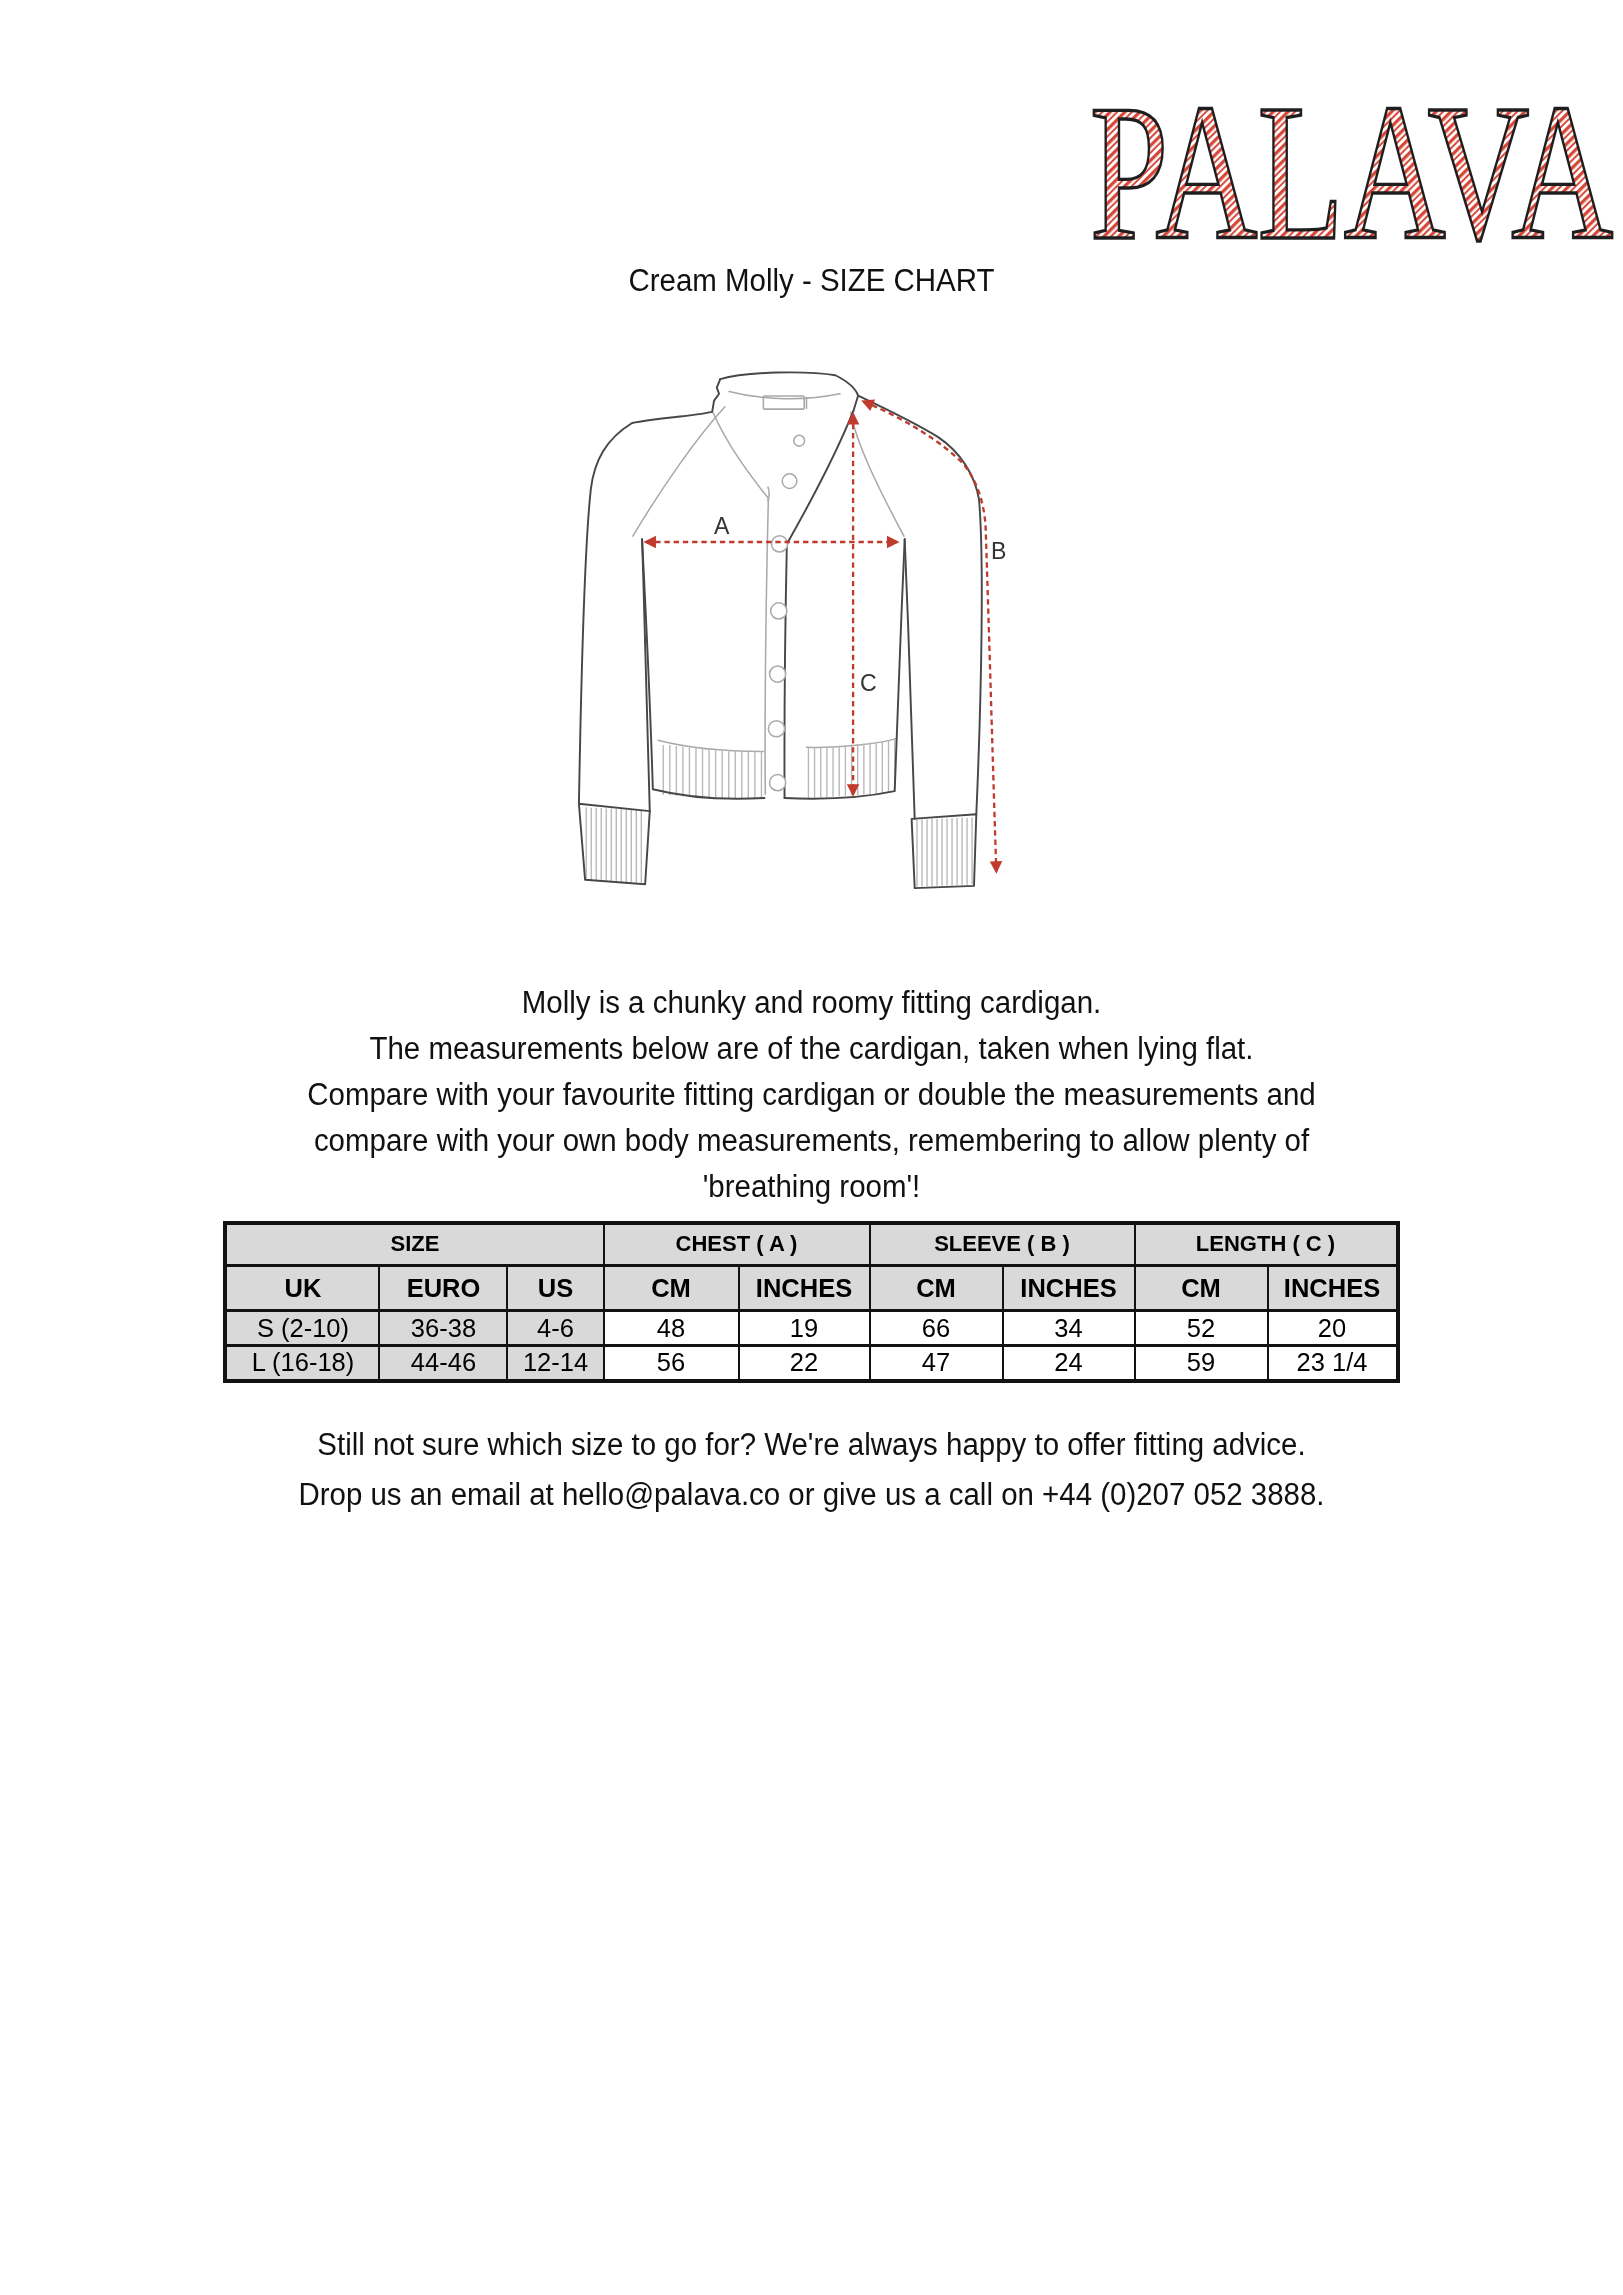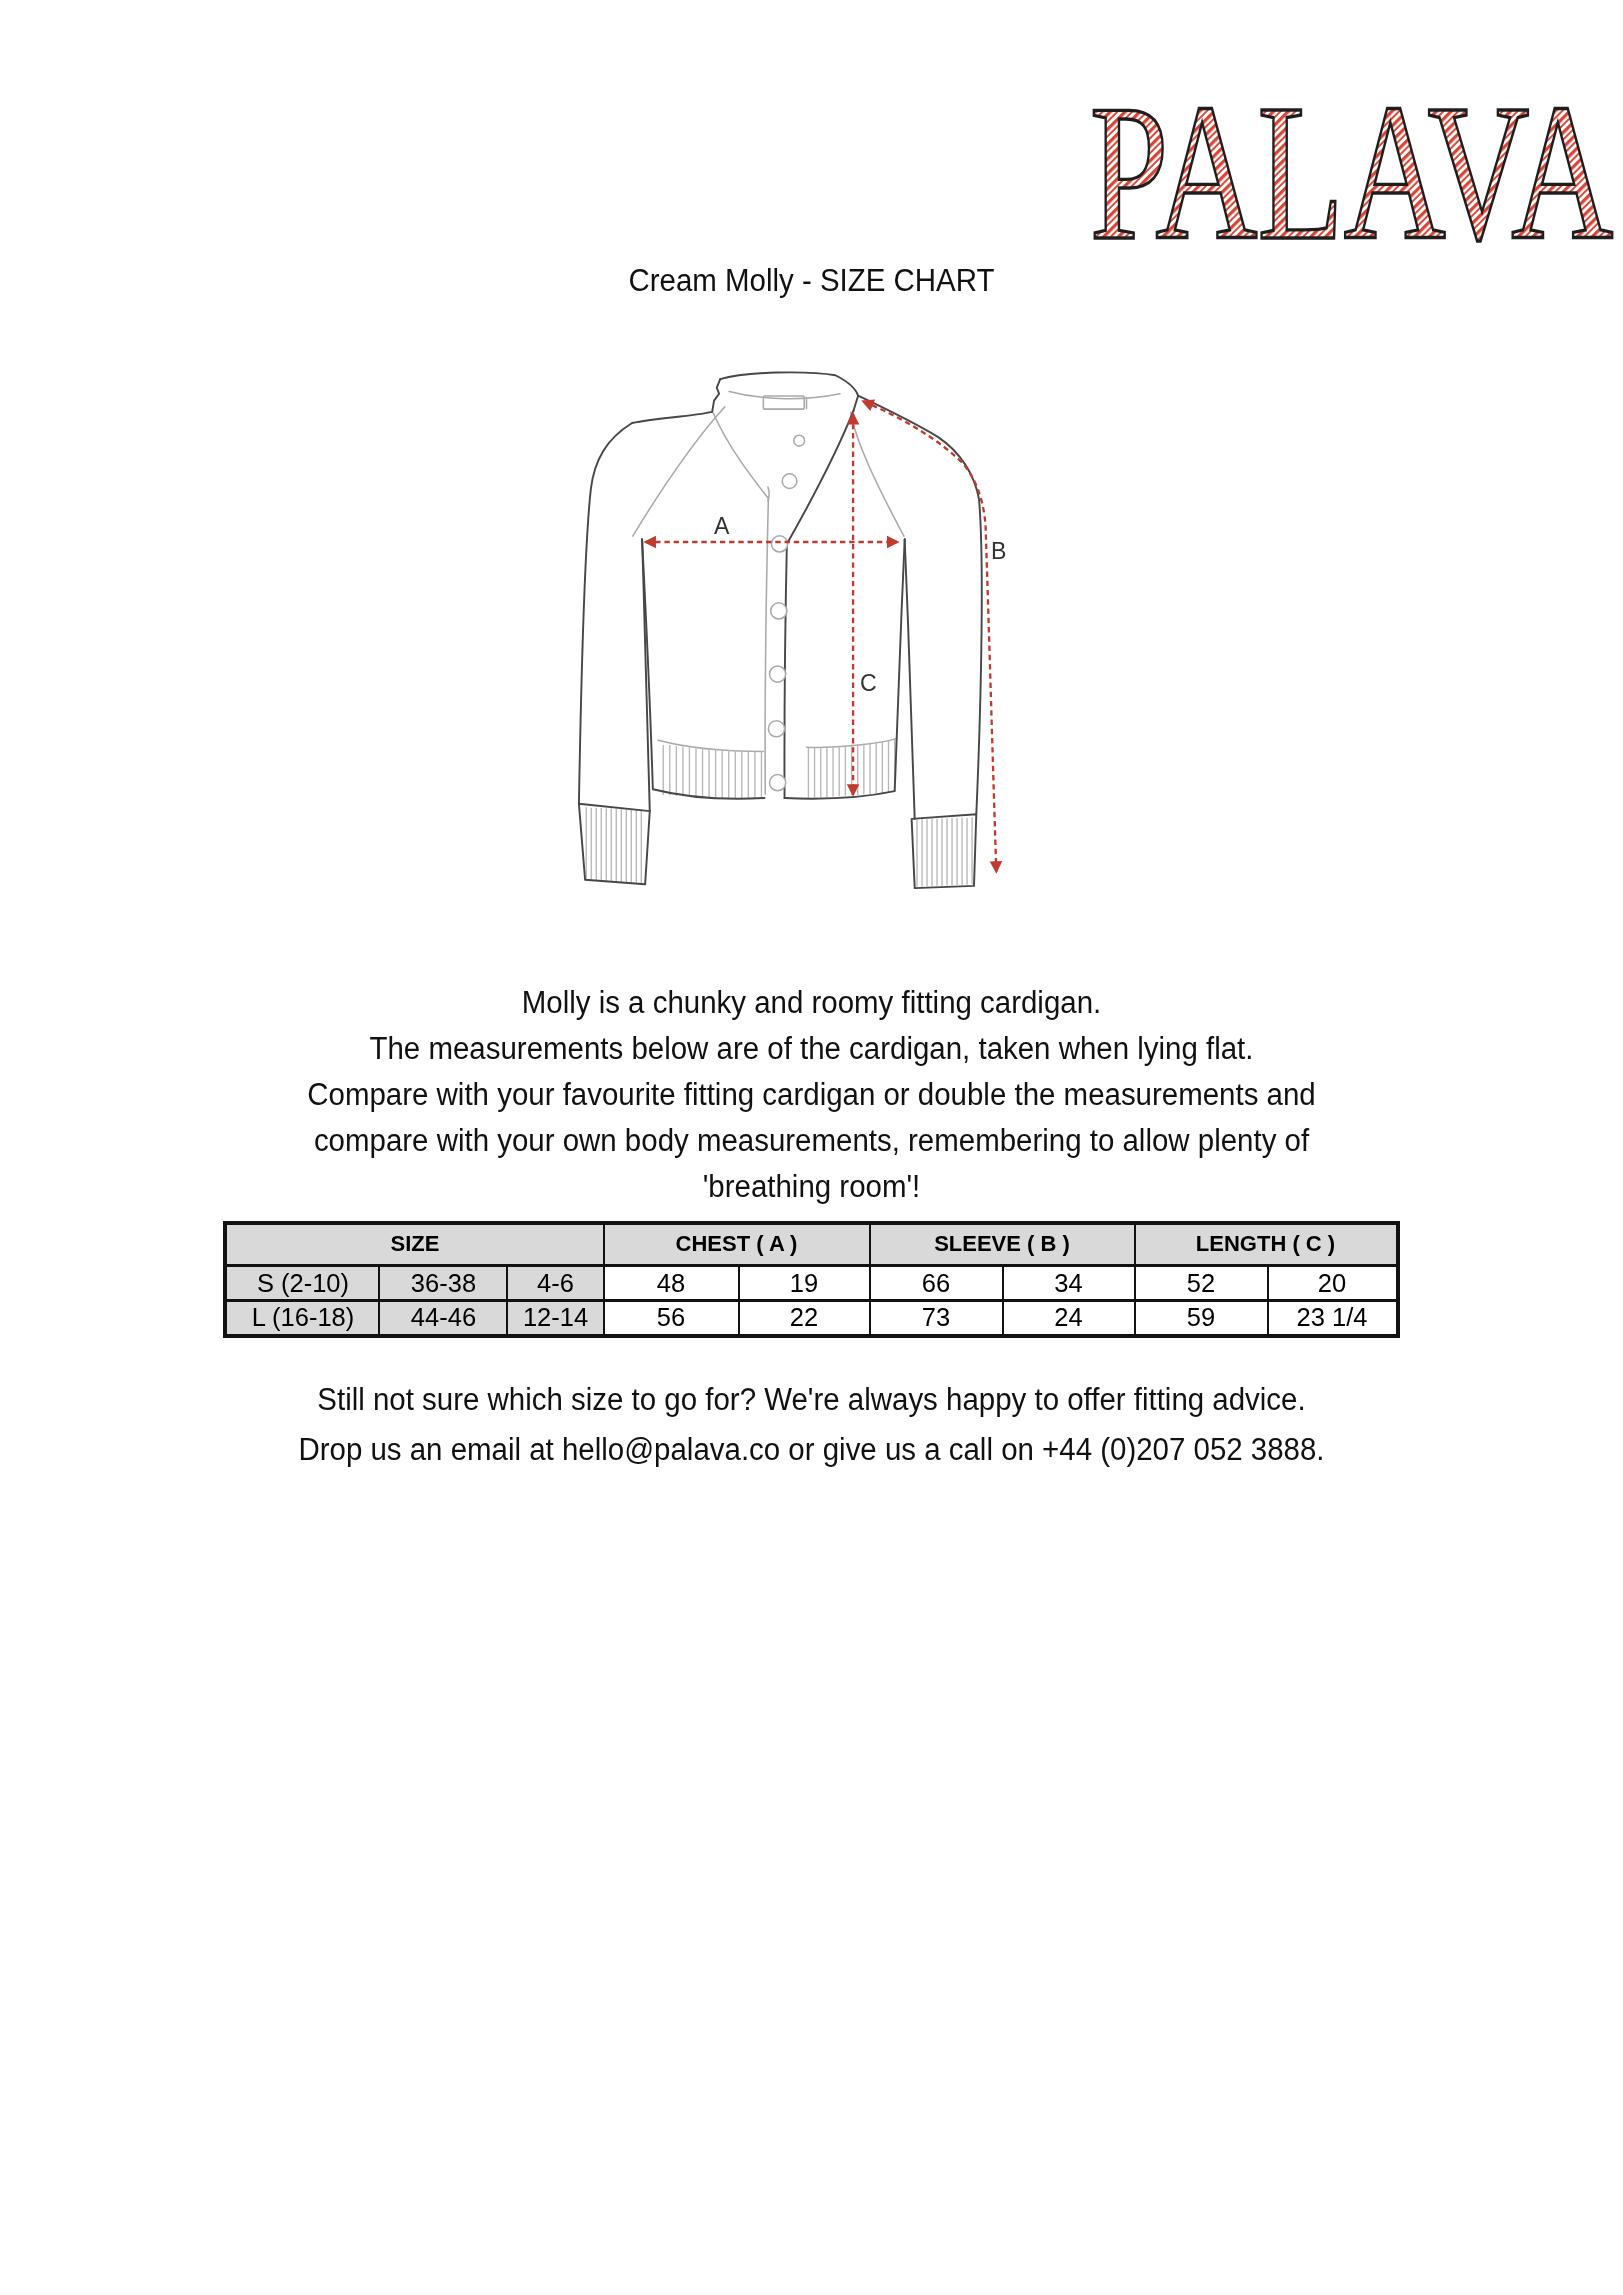--- a/index.html
+++ b/index.html
@@ -185,38 +185,49 @@
         <col style="width:133px">
         <col style="width:130px">
     </colgroup>
     <tbody>
         <tr class="group-row">
       <th colspan="3">SIZE</th>
       <th colspan="2">CHEST ( A )</th>
       <th colspan="2">SLEEVE  ( B )</th>
       <th colspan="2">LENGTH  ( C )</th>
     </tr>
+    <tr class="sub-row">
+      <th>UK</th>
+      <th>EURO</th>
+      <th>US</th>
+      <th>CM</th>
+      <th>INCHES</th>
+      <th>CM</th>
+      <th>INCHES</th>
+      <th>CM</th>
+      <th>INCHES</th>
+    </tr>
     <tr>
       <td class="gray">S (2-10)</td>
       <td class="gray">36-38</td>
       <td class="gray">4-6</td>
       <td>48</td>
       <td>19</td>
       <td>66</td>
       <td>34</td>
       <td>52</td>
       <td>20</td>
     </tr>
     <tr>
       <td class="gray">L (16-18)</td>
       <td class="gray">44-46</td>
       <td class="gray">12-14</td>
       <td>56</td>
       <td>22</td>
-      <td>73</td>
+      <td>47</td>
       <td>24</td>
       <td>59</td>
       <td>23 1/4</td>
     </tr>
   </tbody>
     </table>
 
   <div class="footer">
     <div>Still not sure which size to go for? We're always happy to offer fitting advice.</div>
     <div>Drop us an email at hello@palava.co or give us a call on +44 (0)207 052 3888.</div>

